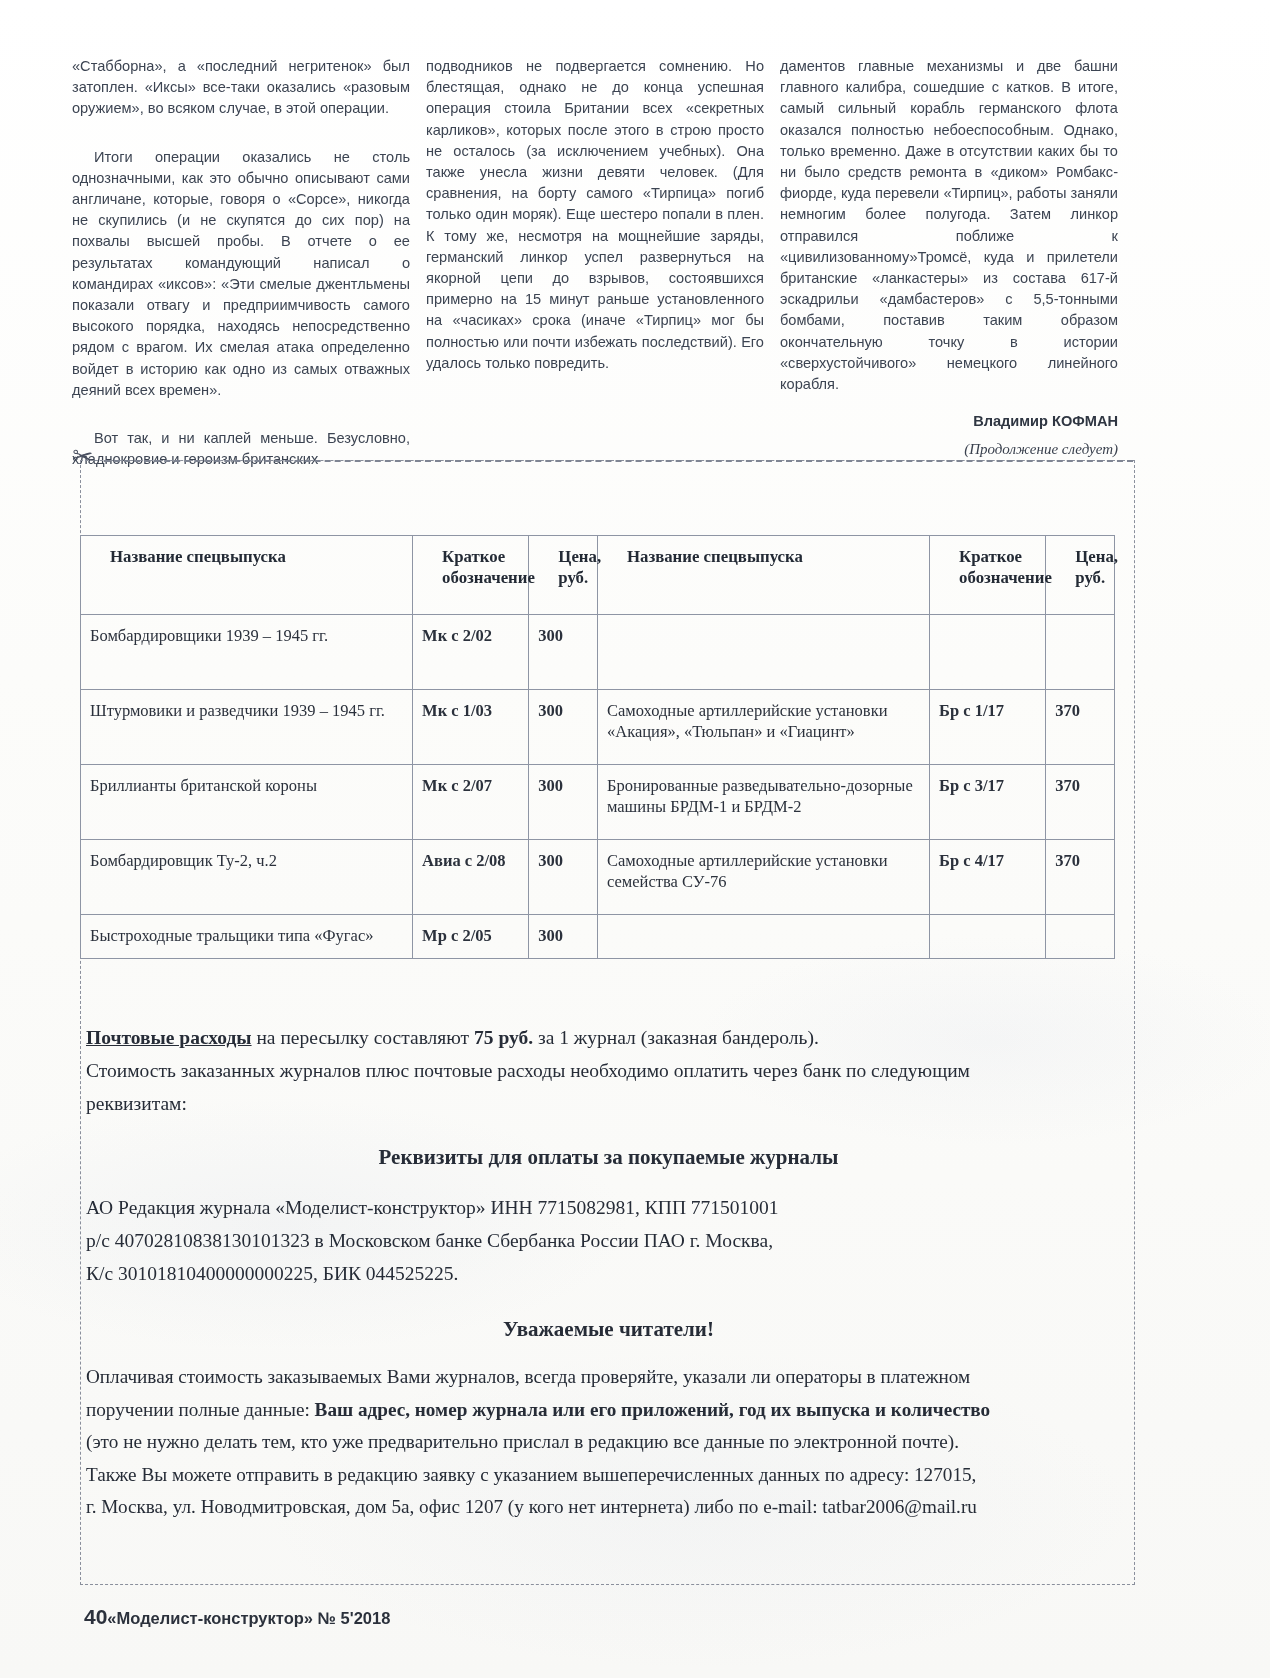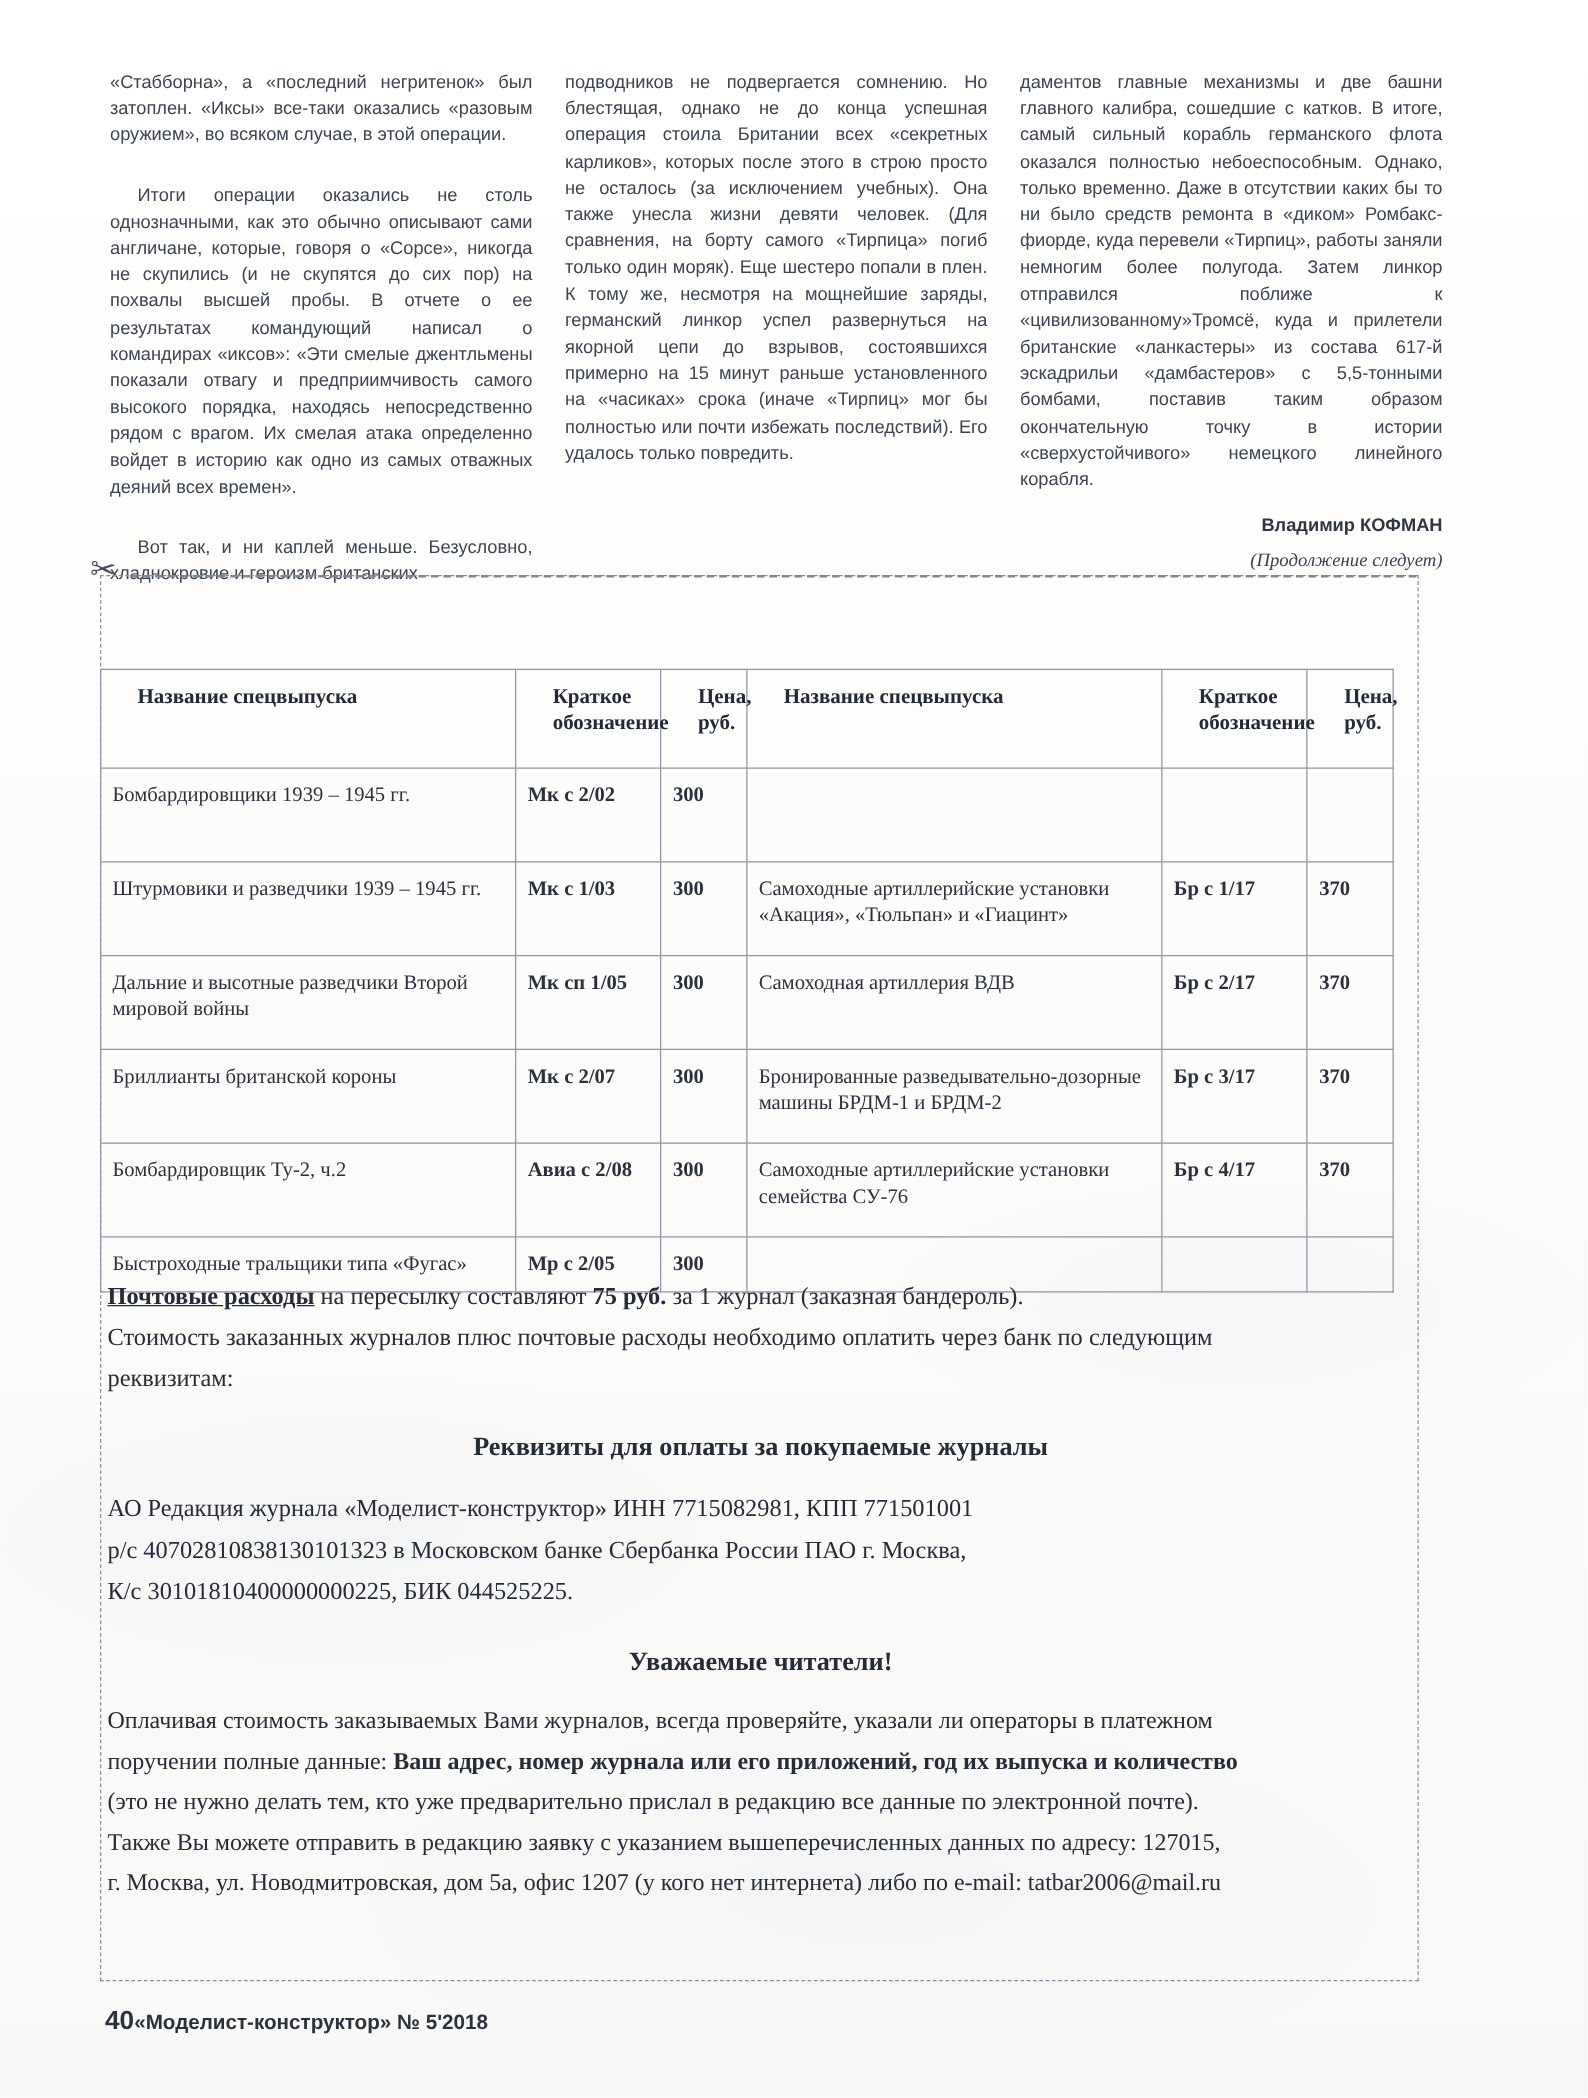--- a/index.html
+++ b/index.html
@@ -20,22 +20,22 @@
   
   .scanfx{position:absolute;inset:0;pointer-events:none;
     background:
       radial-gradient(ellipse 500px 180px at 22% 73%, rgba(205,212,225,.16), rgba(255,255,255,0) 70%),
       radial-gradient(ellipse 420px 150px at 78% 62%, rgba(208,214,228,.14), rgba(255,255,255,0) 70%),
       radial-gradient(ellipse 600px 220px at 55% 90%, rgba(203,210,224,.12), rgba(255,255,255,0) 72%);
   }
 
   
   .article{
-    position:absolute;left:88px;top:56px;width:1078px;
-    display:flex;gap:26px;
+    position:absolute;left:72px;top:56px;width:1078px;
+    display:flex;gap:16px;
     font-family:"Liberation Sans", sans-serif;
   }
   .col{width:338px;}
   .col p{
     margin:0;
     font-size:14.6px;
     line-height:21.2px;
     text-align:justify;
     text-justify:inter-word;
     color:#3c4452;
@@ -226,28 +226,20 @@
       </tr>
       <tr class="r-tall">
         <td class="nowrapline">Штурмовики и разведчики 1939 – 1945 гг.</td>
         <td class="code">Мк с 1/03</td>
         <td class="price">300</td>
         <td>Самоходные артиллерийские установки «Акация», «Тюльпан» и «Гиацинт»</td>
         <td class="code">Бр с 1/17</td>
         <td class="price">370</td>
       </tr>
       <tr class="r-tall">
-        <td>Дальние и высотные разведчики Второй мировой войны</td>
-        <td class="code">Мк сп 1/05</td>
-        <td class="price">300</td>
-        <td>Самоходная артиллерия ВДВ</td>
-        <td class="code">Бр с 2/17</td>
-        <td class="price">370</td>
-      </tr>
-      <tr class="r-tall">
         <td>Бриллианты британской короны</td>
         <td class="code">Мк с 2/07</td>
         <td class="price">300</td>
         <td>Бронированные разведывательно-дозорные машины БРДМ-1 и БРДМ-2</td>
         <td class="code">Бр с 3/17</td>
         <td class="price">370</td>
       </tr>
       <tr class="r-tall">
         <td>Бомбардировщик Ту-2, ч.2</td>
         <td class="code">Авиа с 2/08</td>

